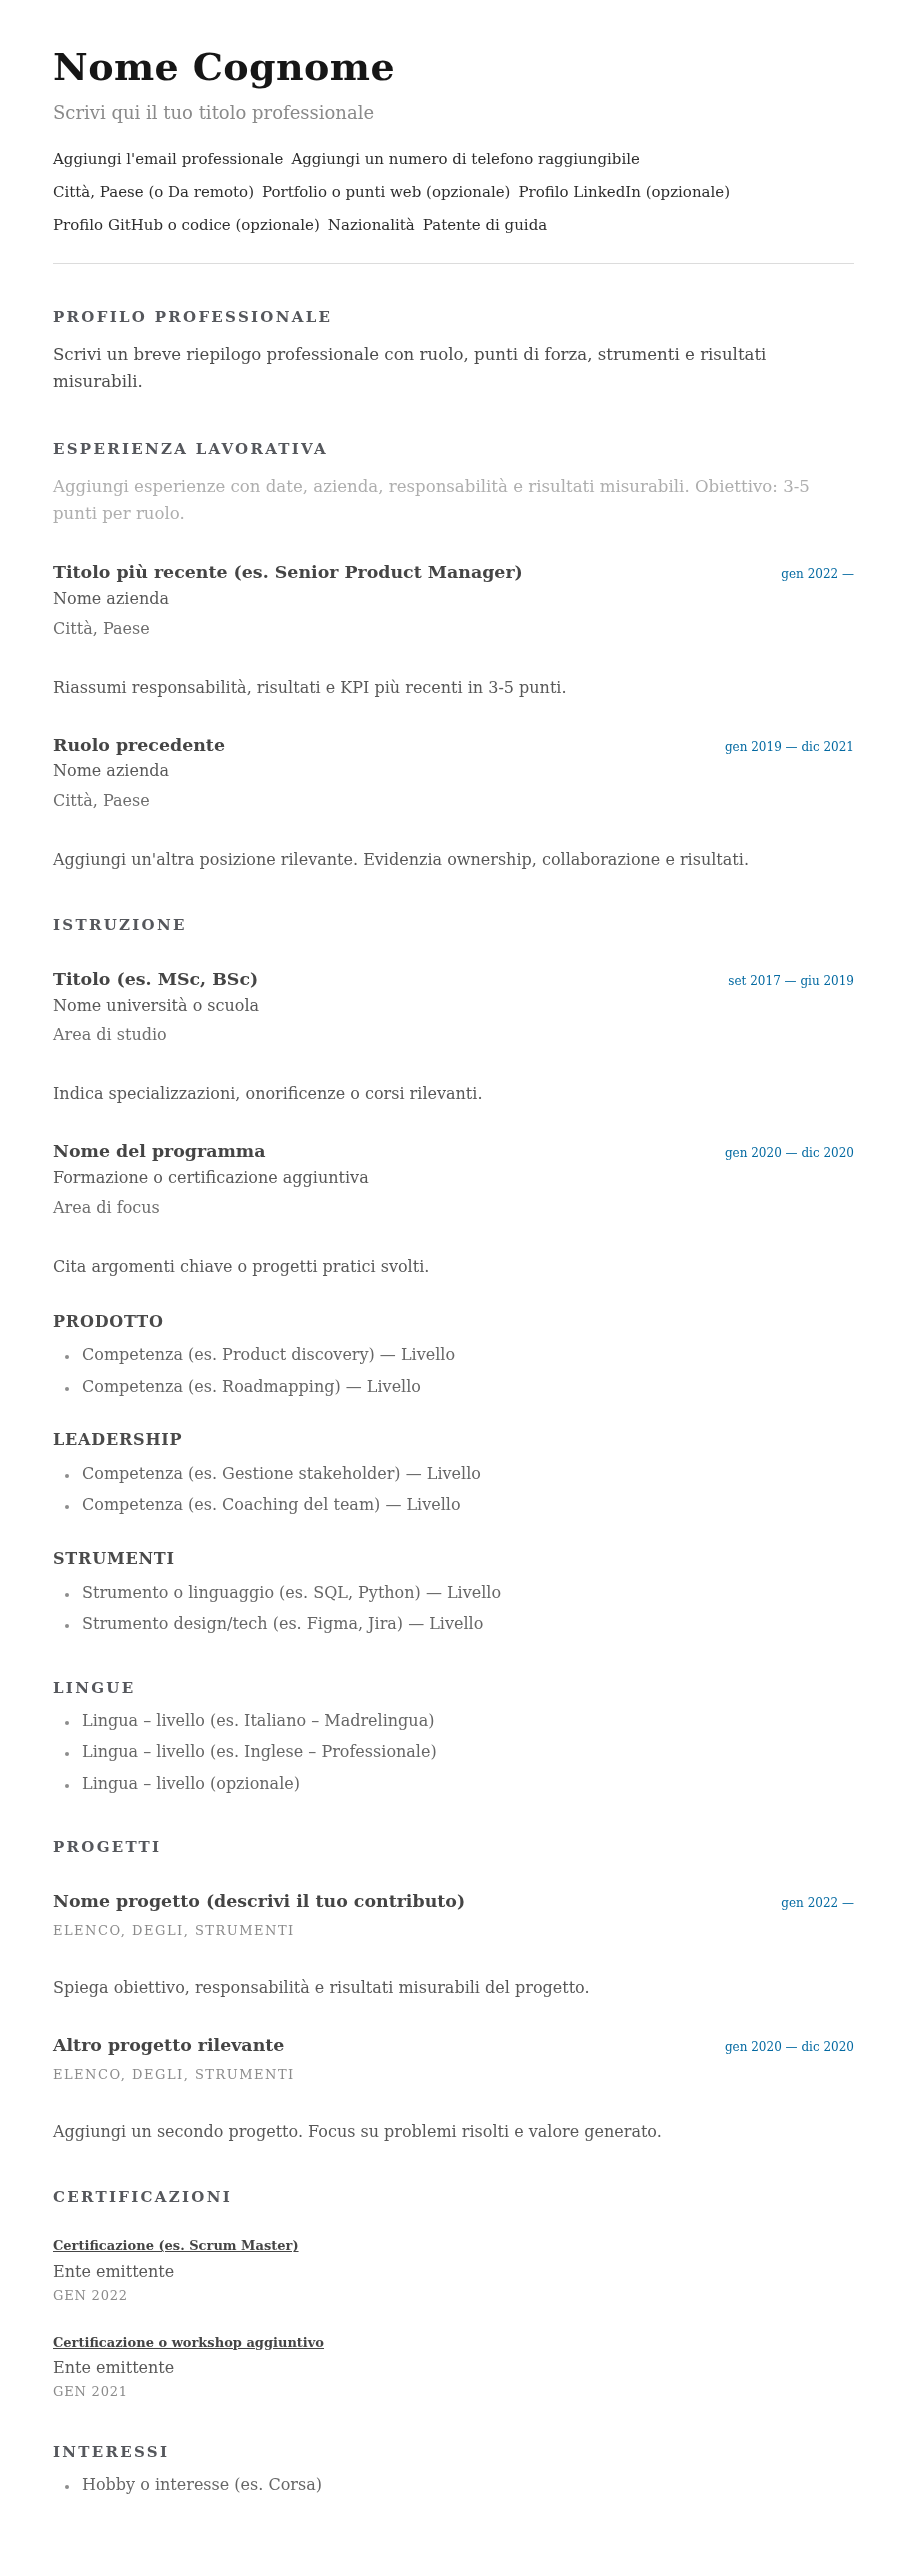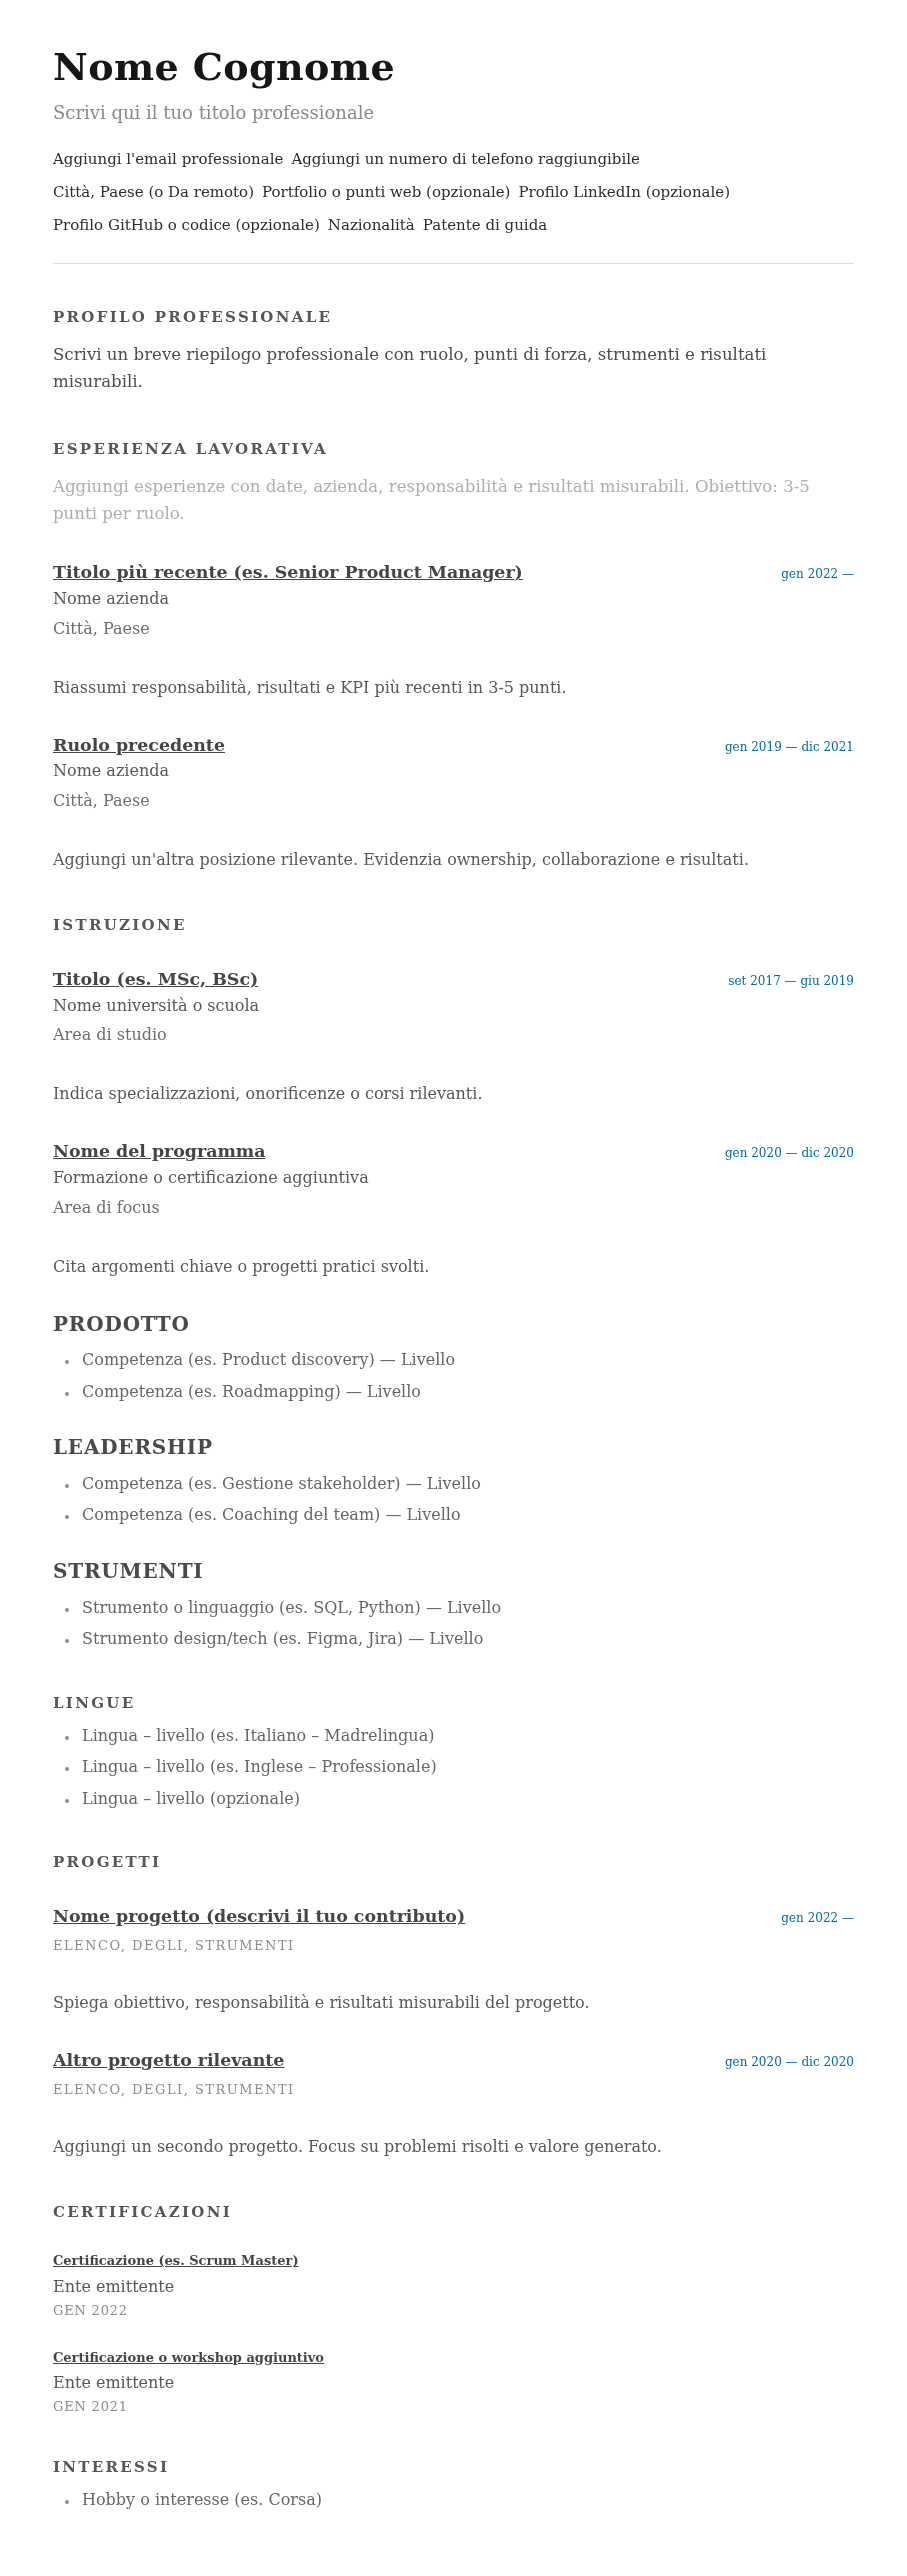--- a/index.html
+++ b/index.html
@@ -73,40 +73,39 @@
     display:flex;
     justify-content:space-between;
     align-items:baseline;
     gap:15px;
   }
   .entry-head h3{
     margin:0;
     font-size:17.4px;
     font-weight:700;
     color:#454545;
-    text-decoration:underline;
   }
   .date{
     font-size:12px;
     color:#0369a1;
     white-space:nowrap;
   }
   .org{margin-top:6.8px;font-size:16px;color:#585858;}
   .loc{margin-top:10.6px;font-size:16px;color:#6e6e6e;}
   .tools{
     margin-top:12px;
     font-size:13px;
     letter-spacing:1.5px;
     color:#8b8b8b;
   }
 
   
   .skill-group h3{
     margin:33px 0 0 0;
-    font-size:20px;
+    font-size:16px;
     font-weight:700;
     letter-spacing:0.8px;
     color:#4a4a4a;
   }
   ul.dots{
     margin:13.6px 0 0 0;
     padding:0 0 0 26px;
     list-style:disc outside;
   }
   ul.dots li{

